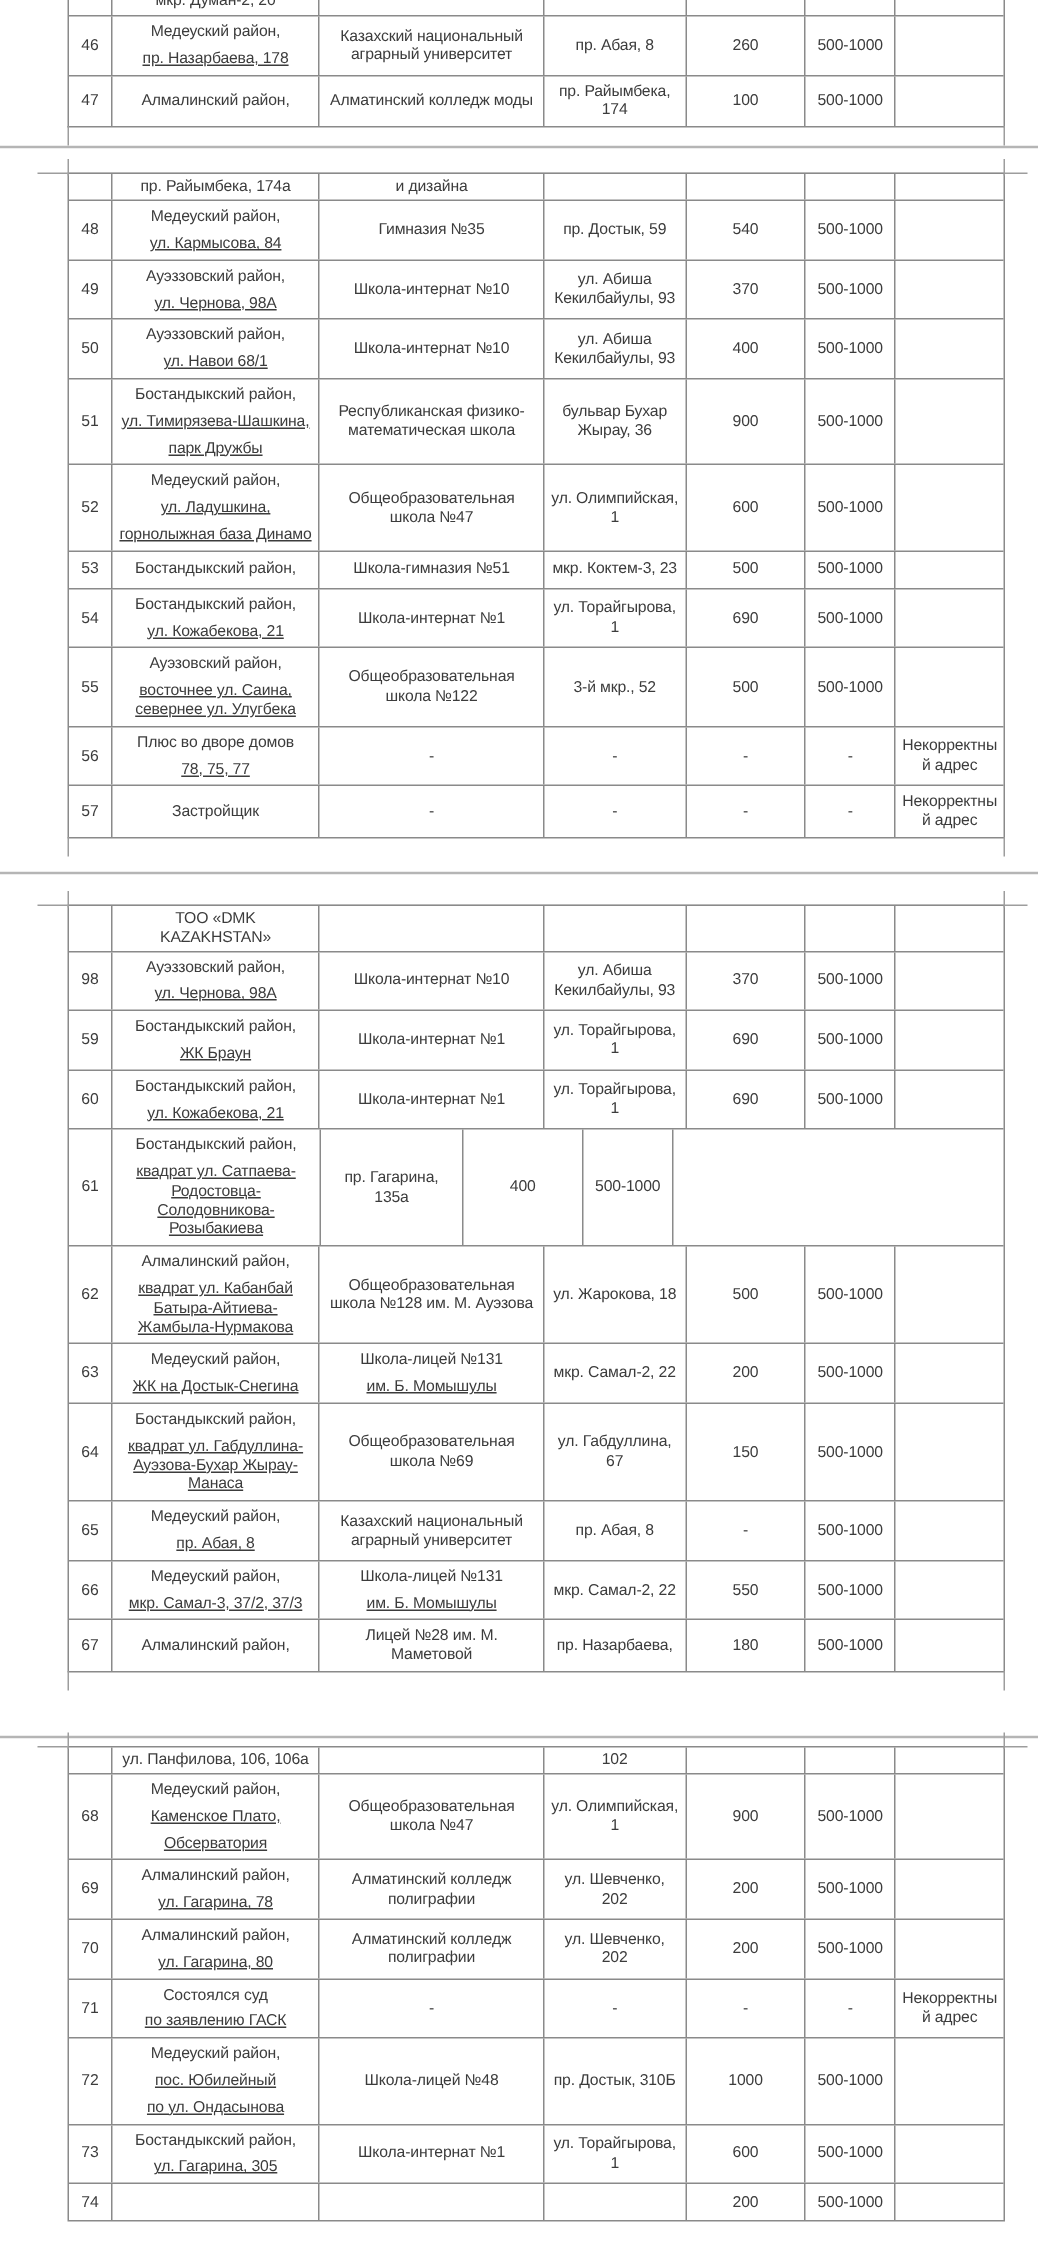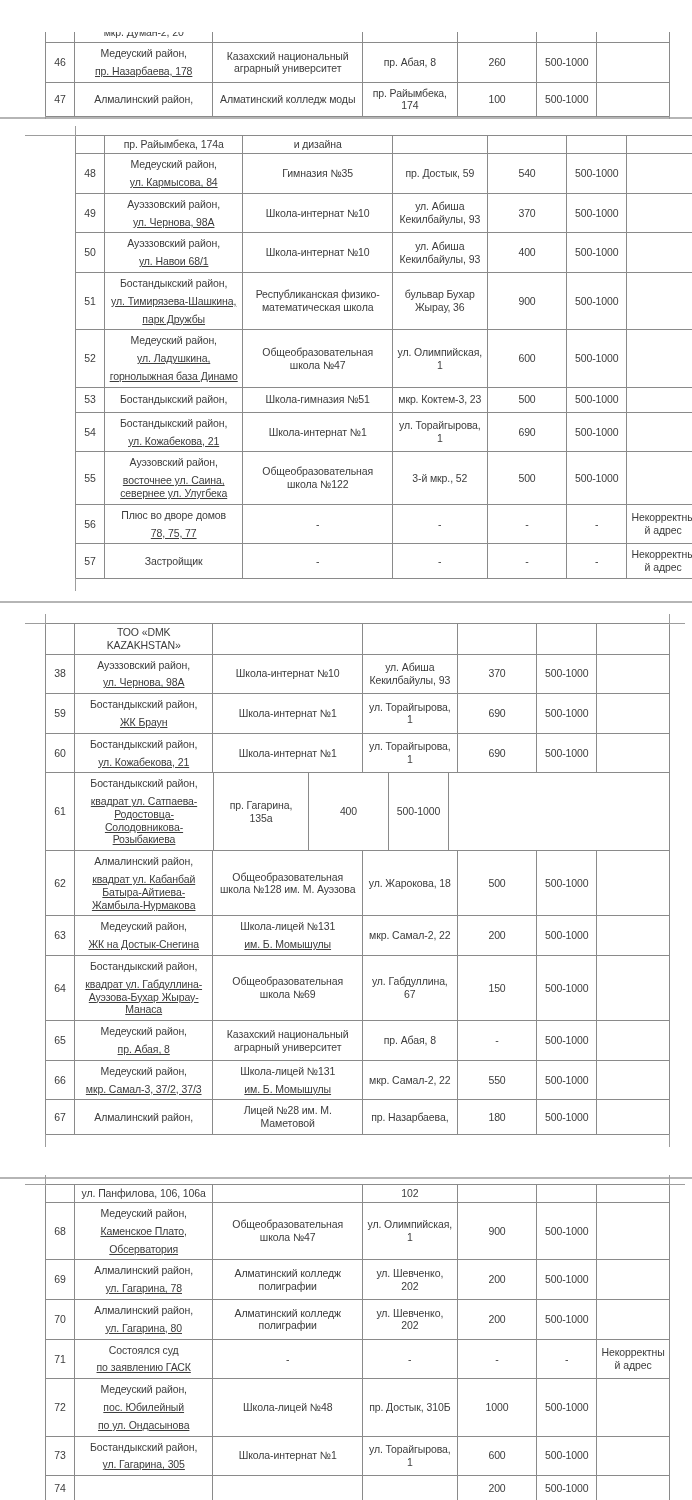--- a/index.html
+++ b/index.html
@@ -36,22 +36,22 @@
   .c-count{width:80px;}
   .c-range{width:60px;}
   .c-note{width:73px;word-break:break-all;}
   .para{width:100%;}
   .para + .para{margin-top:5px;text-decoration:underline;}
   .trow.clip-top{height:10px;overflow:hidden;}
   .trow.clip-top .td{justify-content:flex-start;padding-top:0;min-height:0;}
   .trow.clip-top .para{margin-top:-6px;}
   .trow.partial .td{min-height:17px;padding-top:2px;padding-bottom:2px;}
   
-  .page.p1{margin-top:32px;}
-  .page.p2{padding-top:16px;padding-bottom:22px;padding-left:30px;}
+  .page.p1{padding-bottom:12px;}
+  .page.p2{padding-top:16px;padding-bottom:22px;}
   .page.p2 .page-rule{top:16px;}
   .page.p3{padding-top:20px;padding-bottom:42px;}
   .page.p3 .page-rule{top:20px;}
   .page.p4{padding-top:5px;padding-bottom:10px;}
   .page.p4 .page-rule{top:5px;}
 </style>
 </head>
 <body>
 
 <div class="viewer">
@@ -304,21 +304,21 @@
           <div class="td c-location">
             <div class="para">ТОО «DMK KAZAKHSTAN»</div>
           </div>
           <div class="td c-school"></div>
           <div class="td c-address"></div>
           <div class="td c-count"></div>
           <div class="td c-range"></div>
           <div class="td c-note"></div>
         </div>
         <div class="trow">
-          <div class="td c-num">38</div>
+          <div class="td c-num">98</div>
           <div class="td c-location">
             <div class="para">Ауэззовский район,</div>
             <div class="para">ул. Чернова, 98А</div>
           </div>
           <div class="td c-school">
             <div class="para">Школа-интернат №10</div>
           </div>
           <div class="td c-address">
             <div class="para">ул. Абиша Кекилбайулы, 93</div>
           </div>

